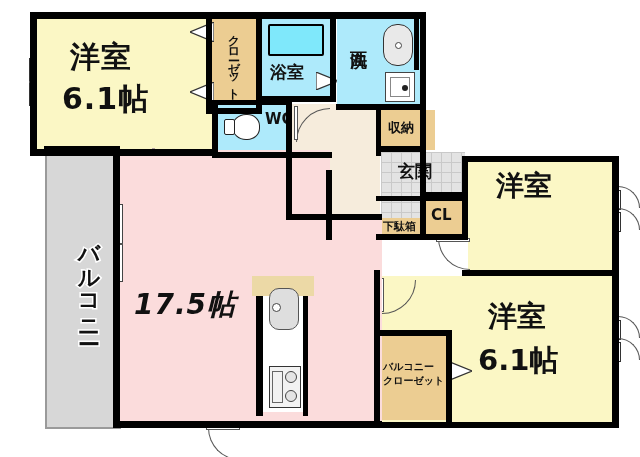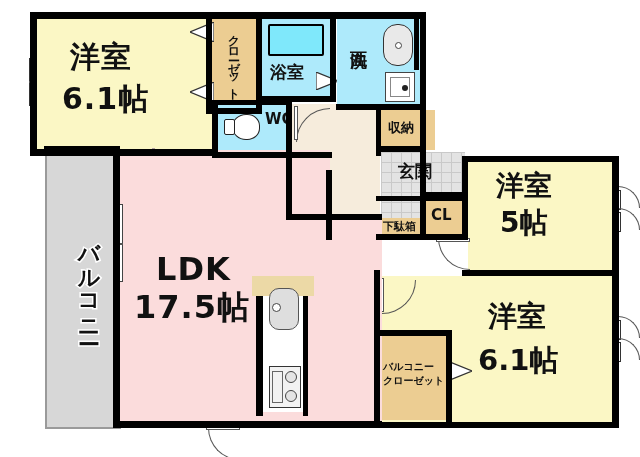--- a/index.html
+++ b/index.html
@@ -160,21 +160,20 @@
   <div class="ab r-closet" style="left:424px;top:196px;width:42px;height:40px;"></div>
   <div class="lbl sm" style="left:431px;top:208px;font-size:15px;">CL</div>
   <div class="triwrap" style="left:466px;top:202px;">
     <svg width="22" height="18">
         <polygon points="22,9 0,0 0,18" fill="#ffffff" stroke="#333" stroke-width="1.2"></polygon>
       </svg>
   </div>
 
   <div class="ab r-tatami" style="left:468px;top:162px;width:150px;height:110px;"></div>
   <div class="lbl big2" style="left:496px;top:172px;font-size:28px;">洋室</div>
-  <div class="lbl big2" style="left:500px;top:209px;font-size:28px;">5帖</div>
   <div class="ab win" style="left:614px;top:190px;width:7px;height:20px;"></div>
   <div class="ab swing swing-tr" style="left:618px;top:186px;width:22px;height:22px;"></div>
   <div class="ab win" style="left:614px;top:212px;width:7px;height:20px;"></div>
   <div class="ab swing swing-tr" style="left:618px;top:208px;width:22px;height:22px;"></div>
 
   <div class="ab swing swing-bl" style="left:438px;top:238px;width:32px;height:32px;"></div>
   <div class="ab doorleaf" style="left:436px;top:238px;width:34px;height:4px;"></div>
 
   <div class="ab r-tatami" style="left:380px;top:276px;width:238px;height:148px;"></div>
   <div class="lbl big2" style="left:488px;top:302px;font-size:29px;">洋室</div>
@@ -192,22 +191,21 @@
   <div class="ab swing swing-br" style="left:382px;top:280px;width:34px;height:34px;"></div>
   <div class="ab doorleaf" style="left:380px;top:278px;width:4px;height:34px;"></div>
 
   <div class="ab win" style="left:614px;top:320px;width:7px;height:20px;"></div>
   <div class="ab swing swing-tr" style="left:618px;top:316px;width:22px;height:22px;"></div>
   <div class="ab win" style="left:614px;top:342px;width:7px;height:20px;"></div>
   <div class="ab swing swing-tr" style="left:618px;top:338px;width:22px;height:22px;"></div>
 
   <div class="ab r-ldk" style="left:119px;top:150px;width:211px;height:277px;"></div>
   <div class="ab r-ldk" style="left:290px;top:218px;width:92px;height:209px;"></div>
-  <div class="lbl big" style="left:156px;top:253px;font-size:32px;">LDK</div>
-  <div class="lbl big" style="left:134px;top:291px;font-size:32px;">17.5帖</div>
+  <div class="lbl big" style="left:134px;top:291px;font-size:28px;font-style:italic;">17.5帖</div>
 
   <div class="ab r-kitchen" style="left:262px;top:276px;width:42px;height:136px;"></div>
   <div class="ab r-counter" style="left:252px;top:276px;width:62px;height:20px;"></div>
   <div class="ab ksink" style="left:269px;top:288px;width:30px;height:42px;"></div>
   <div class="ab sinkhole" style="left:272px;top:303px;width:9px;height:9px;"></div>
   <div class="ab stove" style="left:269px;top:366px;width:32px;height:42px;"></div>
   <div class="ab burner" style="left:285px;top:371px;width:12px;height:12px;"></div>
   <div class="ab burner" style="left:285px;top:390px;width:12px;height:12px;"></div>
   <div class="ab" style="left:272px;top:371px;width:11px;height:32px;border:1.2px solid #666;"></div>
 

